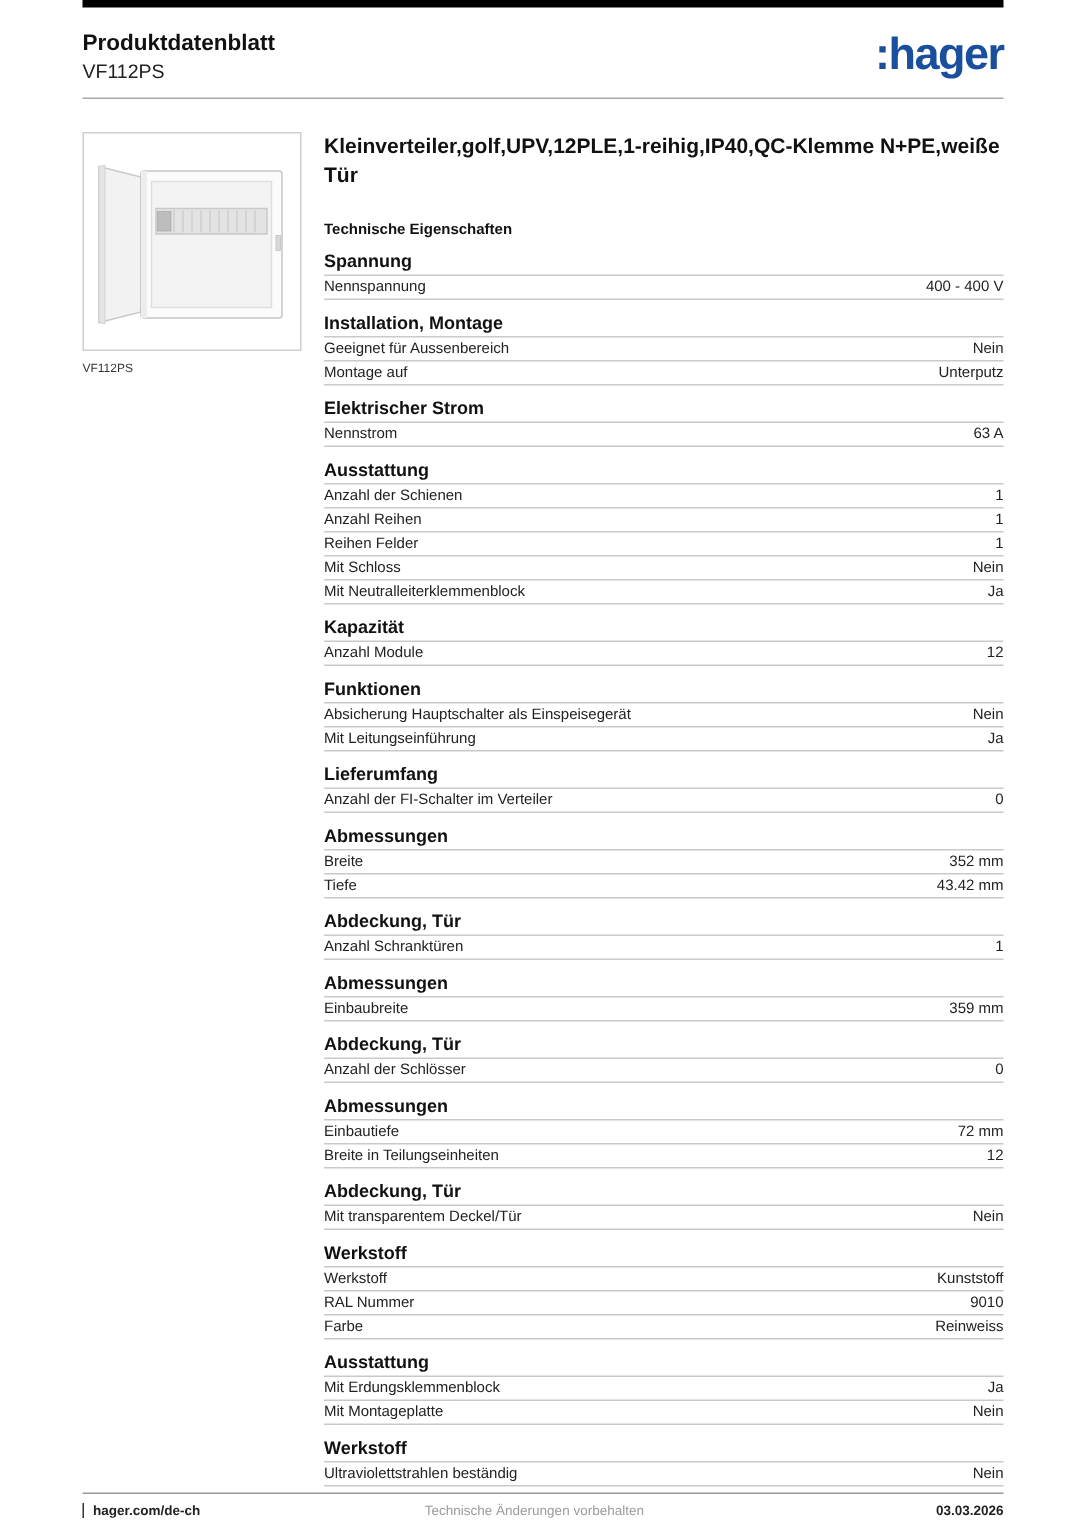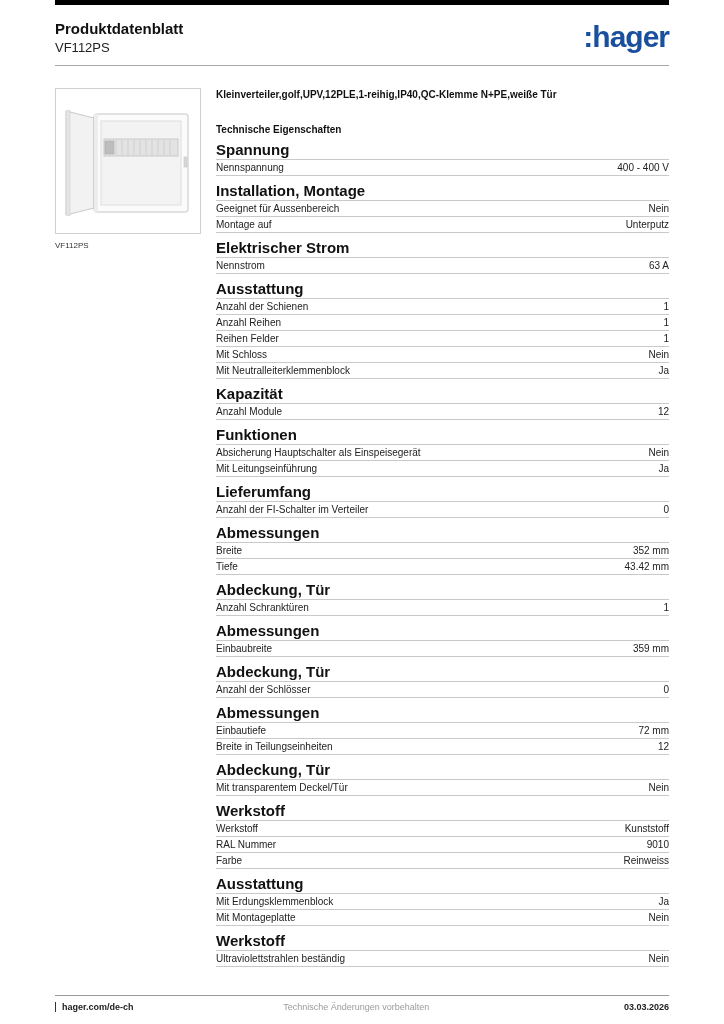--- a/index.html
+++ b/index.html
@@ -49,34 +49,34 @@
     height: 146px;
     border: 1px solid #cfcfcf;
     background: #fff;
     display: flex;
     align-items: center;
     justify-content: center;
   }
   .image-caption { font-size: 8px; color: #333; margin-top: 7px; }
   .right-col { flex: 1; min-width: 0; }
   .description {
-    font-size: 10px;
+    font-size: 14px;
     font-weight: bold;
     line-height: 1.35;
     color: #111;
   }
   .tech-title {
     font-size: 10px;
     font-weight: bold;
     margin-top: 22px;
     color: #111;
   }
   .spec-section { margin-top: 9px; }
   .spec-heading {
-    font-size: 15px;
+    font-size: 12px;
     font-weight: bold;
     color: #111;
     margin-bottom: 3px;
     line-height: 12px;
   }
   .spec-rows { border-top: 1px solid #c9c9c9; }
   .spec-row {
     display: flex;
     justify-content: space-between;
     align-items: baseline;

